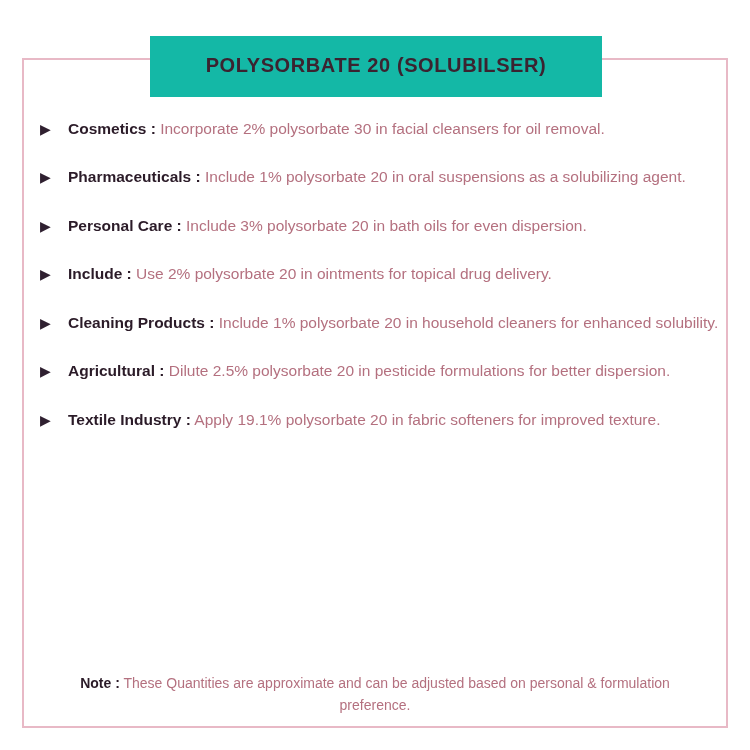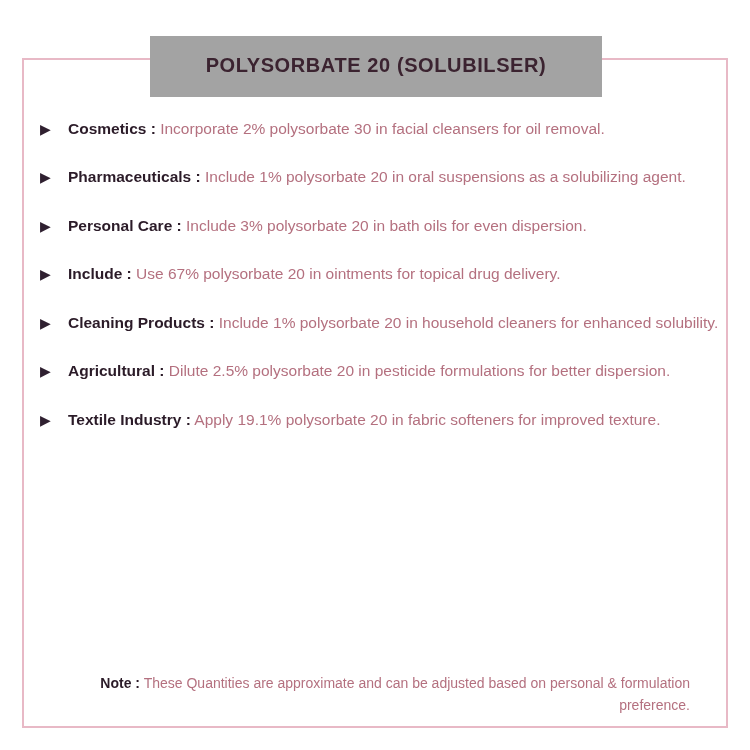--- a/index.html
+++ b/index.html
@@ -35,21 +35,21 @@
     top: 50px;
     width: 452px;
     height: 18px;
     background: #ffffff;
   }
   .title-block {
     position: absolute;
     left: 150px;
     top: 36px;
     width: 452px;
-    background: #a3a3a3;
+    background: #14b8a6;
     padding: 16px 10px 18px 10px;
     box-sizing: border-box;
     text-align: center;
   }
   .title-line {
     font-size: 20px;
     letter-spacing: 0.6px;
     color: #3b2330;
     font-weight: bold;
     line-height: 1.35;
@@ -81,21 +81,21 @@
   }
   .item-label {
     color: #2b1b28;
     font-weight: bold;
   }
   .note {
     position: absolute;
     left: 60px;
     right: 60px;
     top: 672px;
-    text-align: right;
+    text-align: center;
     font-size: 14px;
     color: #b4707f;
     line-height: 1.6;
   }
   .note-label {
     color: #2b1b28;
     font-weight: bold;
   }
 </style>
 </head>
@@ -122,21 +122,21 @@
       <span class="item-text"><span class="item-label">Pharmaceuticals :</span> <span>Include 1% polysorbate 20 in oral suspensions as a solubilizing agent.</span></span>
     </div>
 
     <div class="item">
       <span class="bullet">▶</span>
       <span class="item-text"><span class="item-label">Personal Care :</span> <span>Include 3% polysorbate 20 in bath oils for even dispersion.</span></span>
     </div>
 
     <div class="item">
       <span class="bullet">▶</span>
-      <span class="item-text"><span class="item-label">Include :</span> <span>Use 67% polysorbate 20 in ointments for topical drug delivery.</span></span>
+      <span class="item-text"><span class="item-label">Include :</span> <span>Use 2% polysorbate 20 in ointments for topical drug delivery.</span></span>
     </div>
 
     <div class="item">
       <span class="bullet">▶</span>
       <span class="item-text"><span class="item-label">Cleaning Products :</span> <span>Include 1% polysorbate 20 in household cleaners for enhanced solubility.</span></span>
     </div>
 
     <div class="item">
       <span class="bullet">▶</span>
       <span class="item-text"><span class="item-label">Agricultural :</span> <span>Dilute 2.5% polysorbate 20 in pesticide formulations for better dispersion.</span></span>

